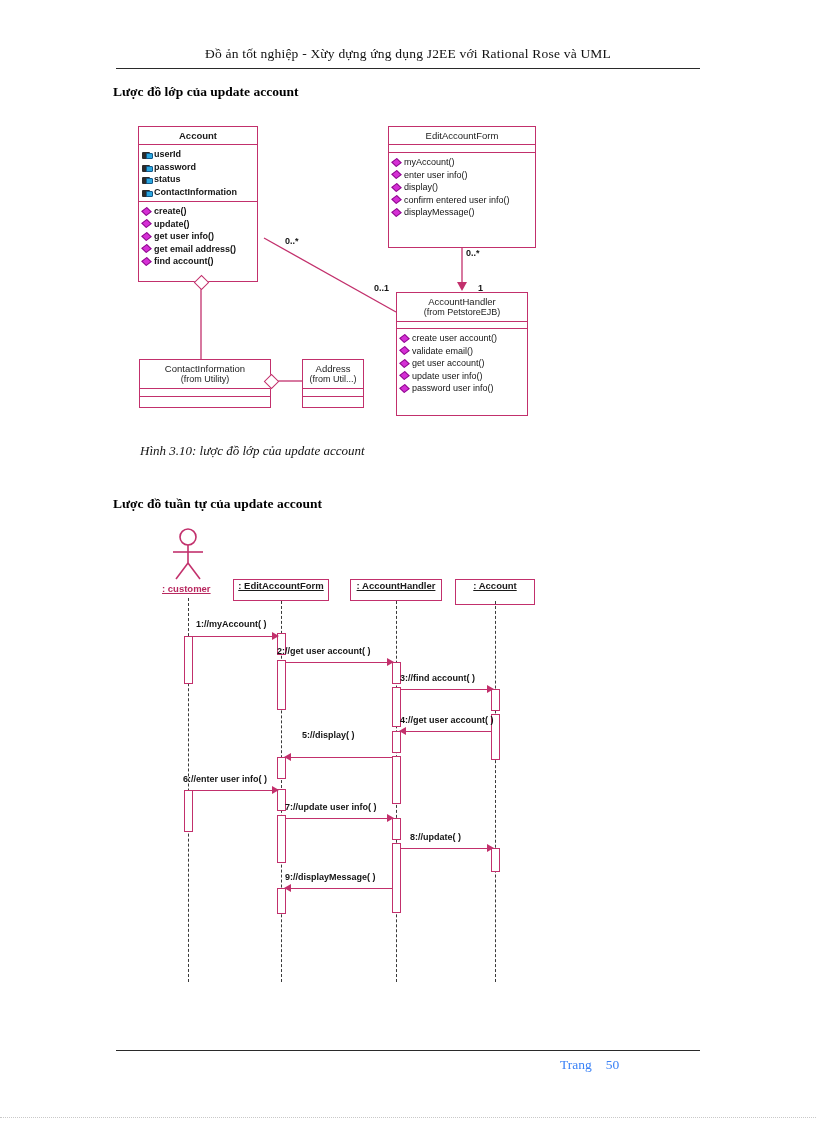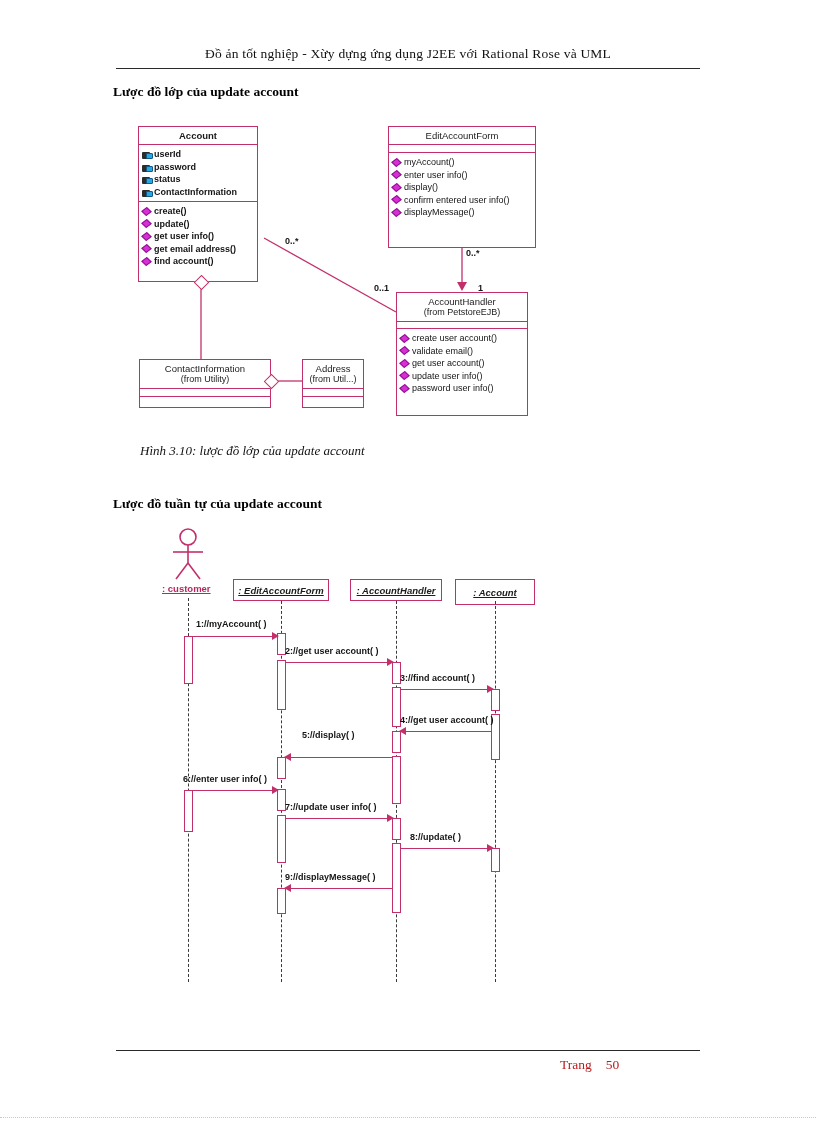--- a/index.html
+++ b/index.html
@@ -77,21 +77,21 @@
     border-top: 1.2px solid #2a2a2a;
   }
   .footer-text {
     position: absolute;
     left: 560px;
     top: 1057px;
     width: 140px;
     text-align: left;
     font-family: "Liberation Serif", serif;
     font-size: 13.5px;
-    color: #b91c1c;
+    color: #3b82f6;
     white-space: nowrap;
   }
   .footer-text .pg { margin-left: 14px; }
   .scan-edge {
     position: absolute;
     left: 0;
     top: 1117px;
     width: 816px;
     height: 0;
     border-top: 1.5px dotted #c9c9c9;
@@ -225,23 +225,22 @@
     color: #b8285f;
     text-decoration: underline;
     white-space: nowrap;
   }
   .obj-box {
     position: absolute;
     border: 1.4px solid #c2306c;
     background: #fff;
     box-sizing: border-box;
     display: flex;
-    align-items: center;
+    align-items: flex-start;
     justify-content: center;
-    font-style: italic;
   }
   .obj-box span {
     font-family: "Liberation Sans", sans-serif;
     font-size: 9.5px;
     font-weight: bold;
     color: #1b1b1b;
     text-decoration: underline;
     white-space: nowrap;
   }
   .lifeline {
@@ -500,21 +499,21 @@
     <div class="activation" style="left:491px; top:689px; height:22px;"></div>
     <div class="activation" style="left:491px; top:714px; height:46px;"></div>
     <div class="activation" style="left:491px; top:848px; height:24px;"></div>
 
     <div class="msg-line" style="left:188px; top:636px; width:86px;"></div>
     <div class="msg-arrow-r" style="left:272px; top:632px;"></div>
     <div class="msg-label" style="left:196px; top:619px;">1://myAccount( )</div>
 
     <div class="msg-line" style="left:286px; top:662px; width:103px;"></div>
     <div class="msg-arrow-r" style="left:387px; top:658px;"></div>
-    <div class="msg-label" style="left:285px; top:646px;text-align:center;">2://get user account( )</div>
+    <div class="msg-label" style="left:277px; top:646px;text-align:center;">2://get user account( )</div>
 
     <div class="msg-line" style="left:401px; top:689px; width:88px;"></div>
     <div class="msg-arrow-r" style="left:487px; top:685px;"></div>
     <div class="msg-label" style="left:400px; top:673px;">3://find account( )</div>
 
     <div class="msg-line" style="left:402px; top:731px; width:89px;"></div>
     <div class="msg-arrow-l" style="left:399px; top:727px;"></div>
     <div class="msg-label" style="left:400px; top:715px;">4://get user account( )</div>
 
     <div class="msg-line" style="left:287px; top:757px; width:105px;"></div>

